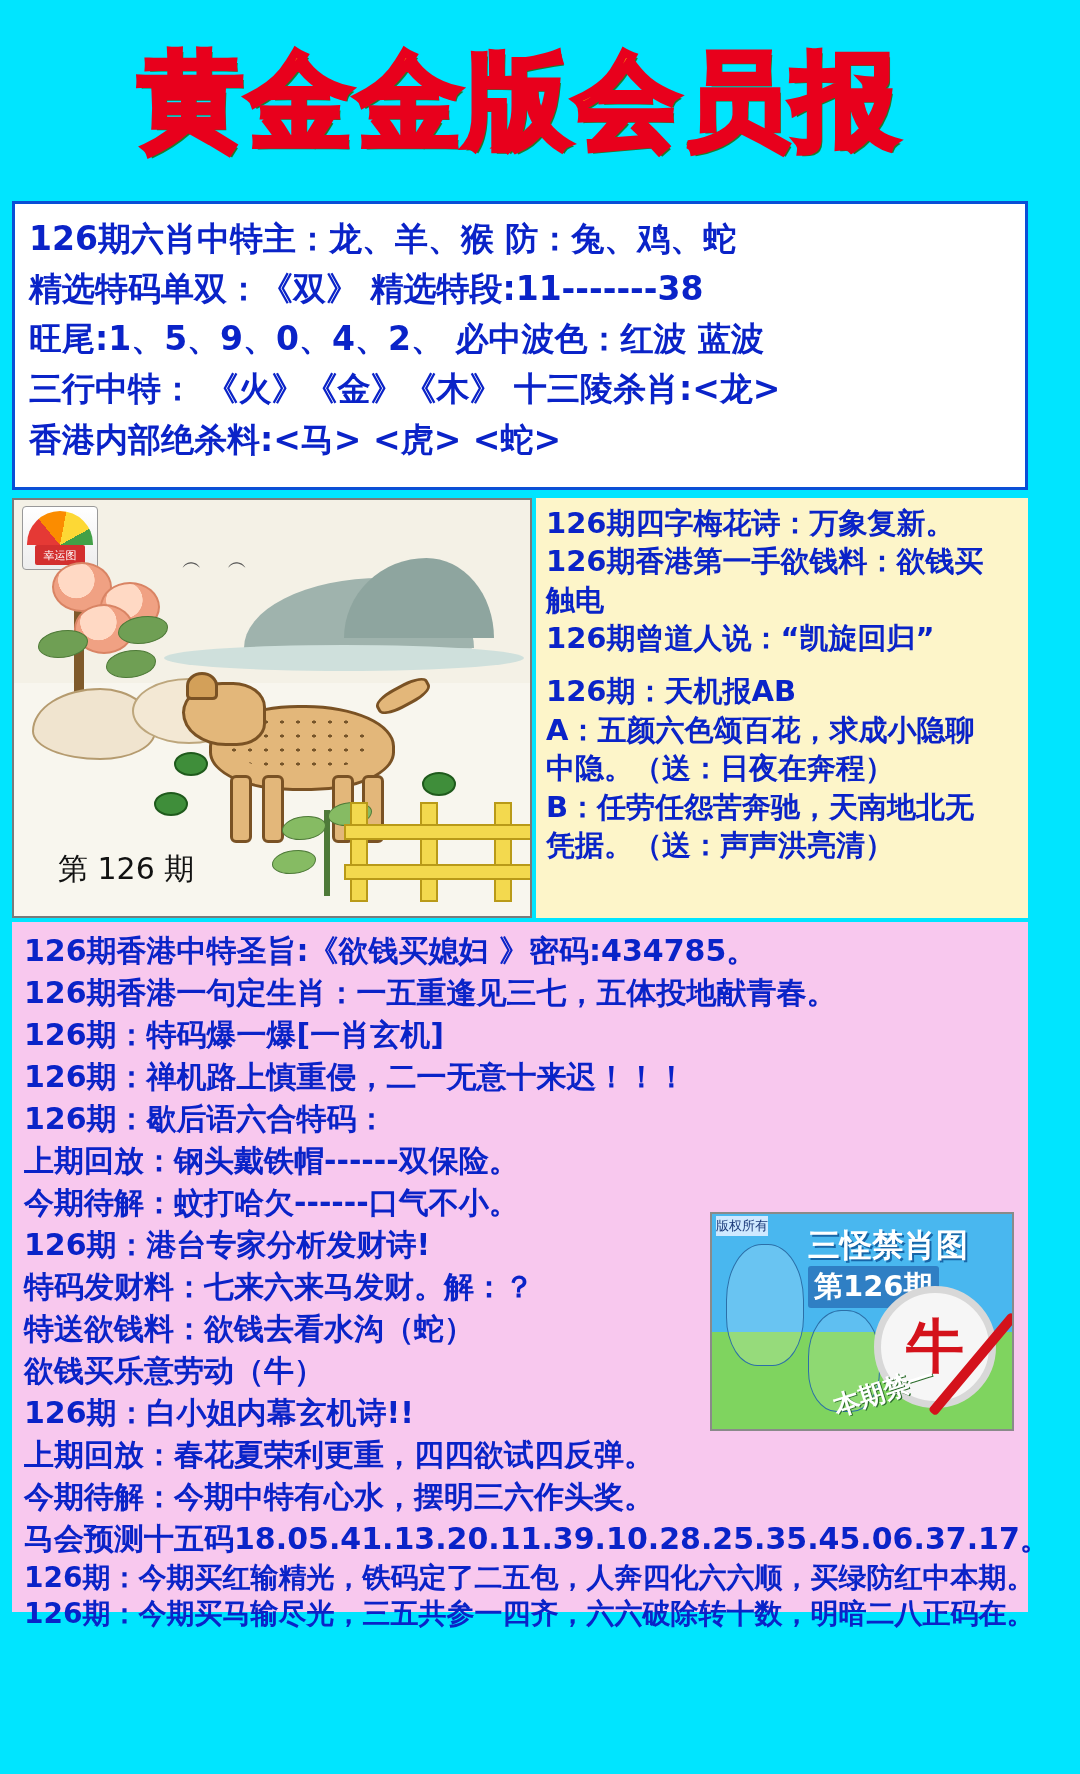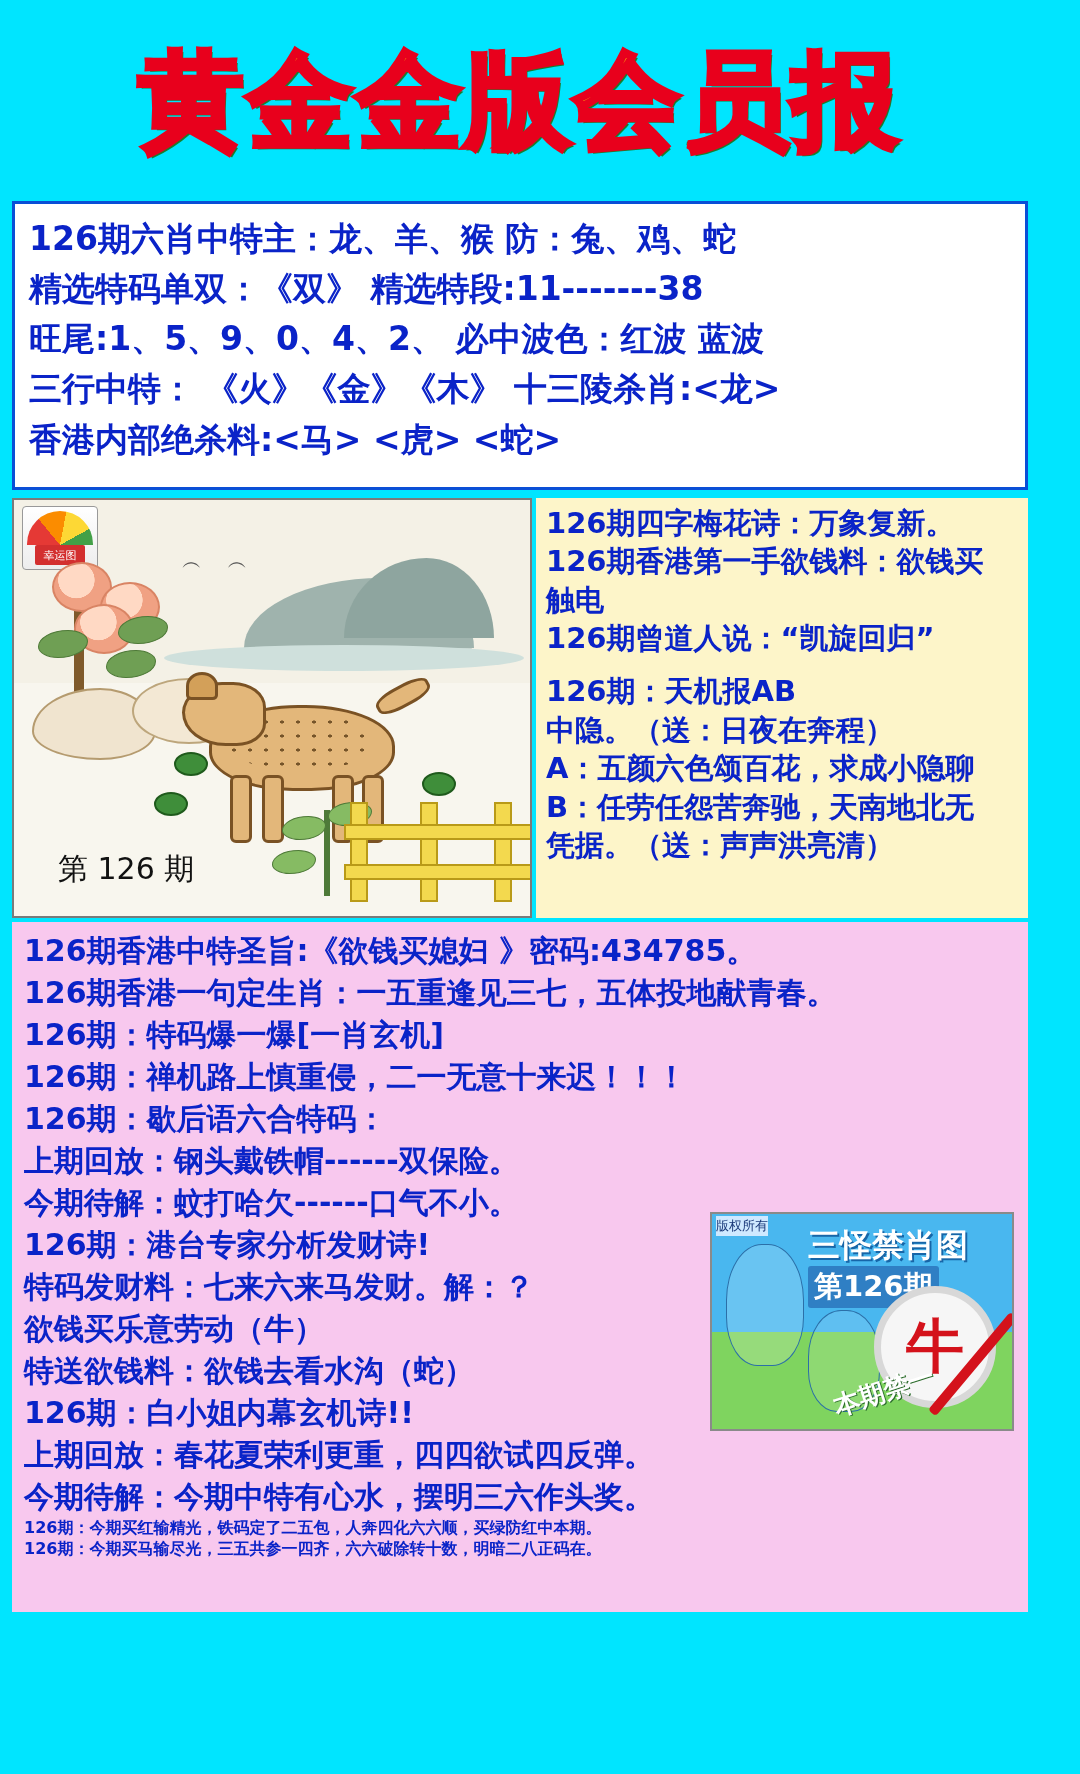--- a/index.html
+++ b/index.html
@@ -181,21 +181,21 @@
     margin-top:4px;
     padding:8px 10px 6px 12px;
     position:relative;
     height:690px;
     box-sizing:border-box;
   }
   .pink .l{
     color:#0a23c8;font-size:30px;font-weight:bold;line-height:1.40;
     font-family:"DejaVu Sans", sans-serif;white-space:nowrap;
   }
-  .pink .small{font-size:16px;line-height:1.30;}
+  .pink .small{font-size:28px;line-height:1.30;}
   
   .badge{
     position:absolute;right:14px;top:290px;width:300px;height:215px;
     border:2px solid #8a8a8a;
     background:linear-gradient(#49b7ef 0 55%, #7fd45f 55% 100%);
     overflow:hidden;
   }
   .badge .copy{
     position:absolute;left:4px;top:2px;font-size:13px;color:#1b3a7a;background:#cfe9ff;padding:1px 0;
   }
@@ -309,42 +309,43 @@
       <div class="issue">第 126 期</div>
     </div>
 
     <div class="yellowbox">
       <div class="l">126期四字梅花诗：万象复新。</div>
       <div class="l">126期香港第一手欲钱料：欲钱买</div>
       <div class="l">触电</div>
       <div class="l">126期曾道人说：“凯旋回归”</div>
       <div class="gap"></div>
       <div class="l">126期：天机报AB</div>
+      <div class="l">A：五颜六色颂百花，求成小隐聊</div>
       <div class="l">中隐。（送：日夜在奔程）</div>
-      <div class="l">A：五颜六色颂百花，求成小隐聊</div>
       <div class="l">B：任劳任怨苦奔驰，天南地北无</div>
       <div class="l">凭据。（送：声声洪亮清）</div>
     </div>
   </div>
 
   <div class="pink">
     <div class="l">126期香港中特圣旨:《欲钱买媳妇 》密码:434785。</div>
     <div class="l">126期香港一句定生肖：一五重逢见三七，五体投地献青春。</div>
     <div class="l">126期：特码爆一爆[一肖玄机]</div>
     <div class="l">126期：禅机路上慎重侵，二一无意十来迟！！！</div>
     <div class="l">126期：歇后语六合特码：</div>
     <div class="l">上期回放：钢头戴铁帽------双保险。</div>
     <div class="l">今期待解：蚊打哈欠------口气不小。</div>
     <div class="l">126期：港台专家分析发财诗!</div>
     <div class="l">特码发财料：七来六来马发财。解：？</div>
+    <div class="l">特送欲钱料：欲钱去看水沟（蛇）</div>
     <div class="l">欲钱买乐意劳动（牛）</div>
-    <div class="l">特送欲钱料：欲钱去看水沟（蛇）</div>
     <div class="l">126期：白小姐内幕玄机诗!!</div>
     <div class="l">上期回放：春花夏荣利更重，四四欲试四反弹。</div>
     <div class="l">今期待解：今期中特有心水，摆明三六作头奖。</div>
+    <div class="l">马会预测十五码18.05.41.13.20.11.39.10.28.25.35.45.06.37.17。</div>
     <div class="l small">126期：今期买红输精光，铁码定了二五包，人奔四化六六顺，买绿防红中本期。</div>
     <div class="l small">126期：今期买马输尽光，三五共参一四齐，六六破除转十数，明暗二八正码在。</div>
 
     <div class="badge">
       <div class="face"></div>
       <div class="face2"></div>
       <div class="copy">版权所有</div>
       <div class="t1">三怪禁肖图</div>
       <div class="t2">第126期</div>
       <div class="ring">

